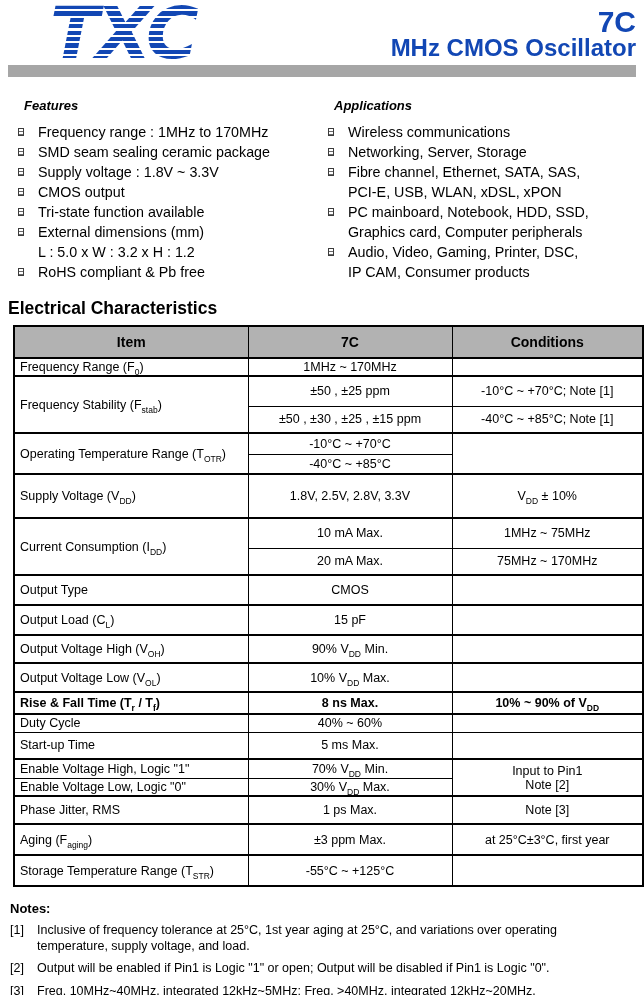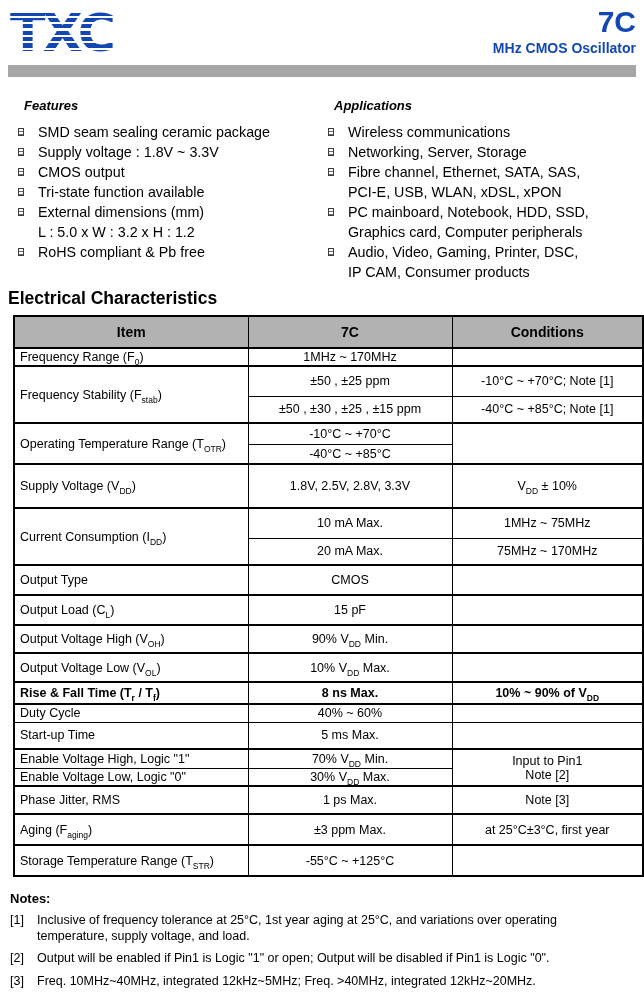--- a/index.html
+++ b/index.html
@@ -7,51 +7,51 @@
     width: 644px; height: 995px; background: #fff; position: relative;
     overflow: hidden; color: #000;
     font-family: "Liberation Sans", sans-serif;
   }
 
   
   .hdr { display: flex; justify-content: space-between; align-items: flex-start;
          padding: 5px 8px 0 10px; height: 59px; }
   .logo {
     font-family: "DejaVu Sans", sans-serif;
-    font-weight: bold; 
-    font-size: 52px; line-height: 57px; letter-spacing: -3px;
-    color: var(--blue); padding-right: 10px;
+    font-weight: bold; font-style: italic;
+    font-size: 72px; line-height: 57px; letter-spacing: -3px;
+    color: var(--blue); padding-right: 10px; margin-left: 40px;
   }
   @supports ((-webkit-background-clip: text) or (background-clip: text)) {
     .logo {
       background: repeating-linear-gradient(180deg, var(--blue) 0 4.2px, #ffffff 4.2px 6.4px);
       -webkit-background-clip: text; background-clip: text;
       -webkit-text-fill-color: transparent; color: transparent;
     }
   }
   .hdr-right { text-align: right; padding-top: 1px; }
   .prod  { font-size: 30px; font-weight: bold; color: var(--blue); line-height: 31px; }
-  .subt  { font-size: 14px; font-weight: bold; color: var(--blue); line-height: 22px; }
+  .subt  { font-size: 24px; font-weight: bold; color: var(--blue); line-height: 22px; }
   .graybar { height: 12px; margin: 1px 8px 0 8px; background: var(--bar-gray); }
 
   
   .two-col { display: flex; padding: 0 8px 0 10px; margin-top: 21px; }
   .col-left  { width: 306px; flex: none; }
   .col-right { flex: 1; padding-left: 4px; }
   h2.sec { font-size: 13px; font-weight: bold; margin: 0 0 9px 14px; font-style: italic; }
   ul.blist { margin: 0; padding: 0; list-style: none; }
   ul.blist li { position: relative; padding-left: 28px; font-size: 14.3px; line-height: 20px; }
   .bullet-box {
     position: absolute; left: 8px; top: 6px; width: 6px; height: 8px;
     border: 1px solid #3c3c3c; box-sizing: border-box;
     background: repeating-linear-gradient(0deg, #6a6a6a 0 1px, transparent 1px 3px);
   }
 
   
-  .ec-title { font-size: 17.5px; font-weight: bold; margin: 6px 8px 6px 8px; }
+  .ec-title { font-size: 17.5px; font-weight: bold; margin: 16px 8px 6px 8px; }
   table.ec { border-collapse: collapse; table-layout: fixed; width: 629px;
              margin-left: 13px; border: 2px solid #000; }
   table.ec col.c1 { width: 234px; }
   table.ec col.c2 { width: 204px; }
   table.ec col.c3 { width: 191px; }
   table.ec th, table.ec td { border: 1.5px solid #000; overflow: hidden; }
   table.ec th { background: var(--head-gray); font-size: 14px; font-weight: bold;
                 height: 28px; text-align: center; }
   table.ec td { font-size: 12.5px; padding: 1px 5px; vertical-align: middle; }
   table.ec td.item { text-align: left; }
@@ -79,20 +79,24 @@
       <div class="prod">7C</div>
       <div class="subt">MHz CMOS Oscillator</div>
     </div>
   </div>
   <div class="graybar"></div>
 
   <div class="two-col">
     <section class="col-left">
       <h2 class="sec">Features</h2>
       <ul class="blist" id="features-list">
+          <li>
+            <span class="bullet-box"></span>
+            <div>Frequency range : 1MHz to 170MHz</div>
+          </li>
           <li>
             <span class="bullet-box"></span>
             <div>SMD seam sealing ceramic package</div>
           </li>
           <li>
             <span class="bullet-box"></span>
             <div>Supply voltage : 1.8V ~ 3.3V</div>
           </li>
           <li>
             <span class="bullet-box"></span>

